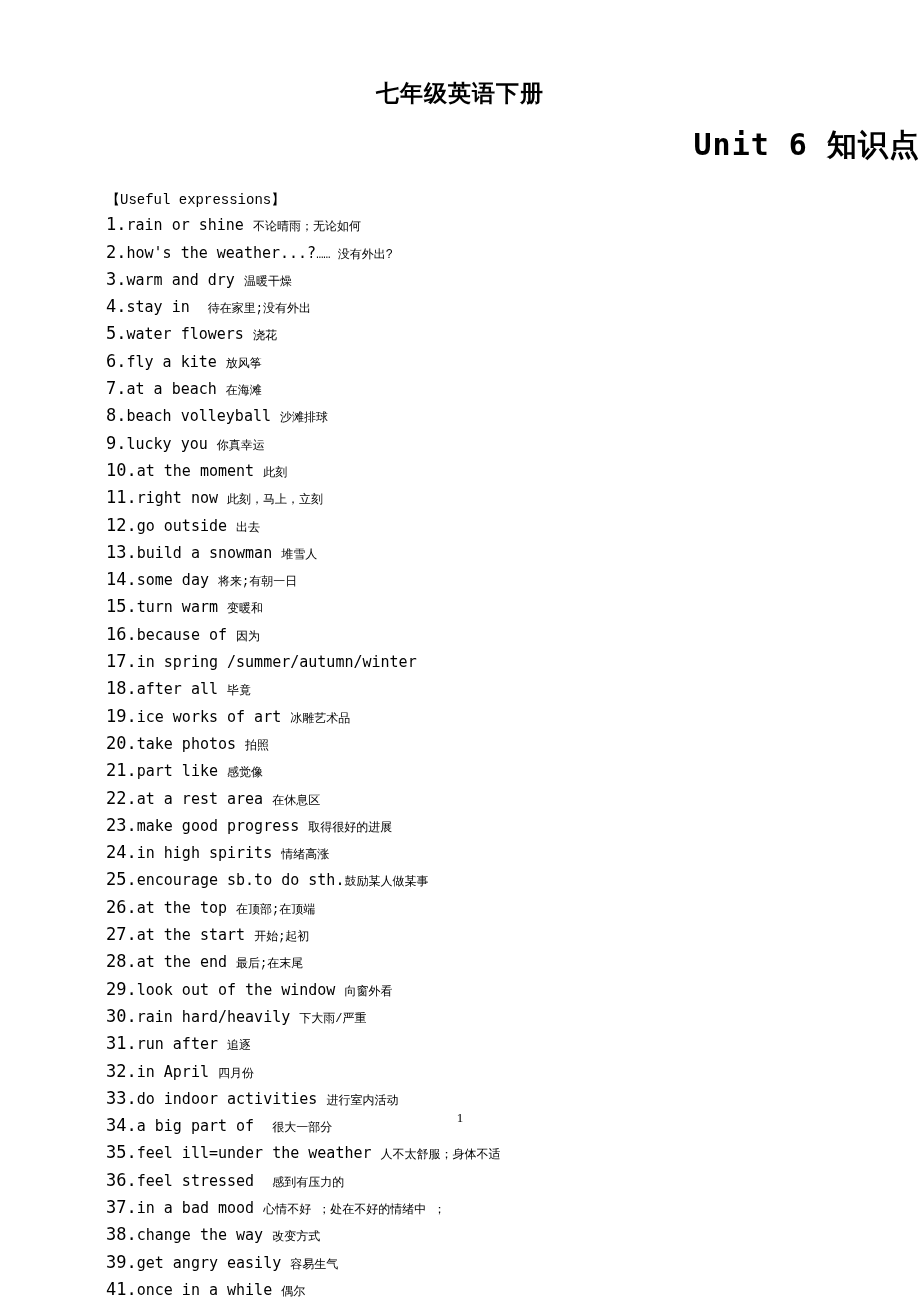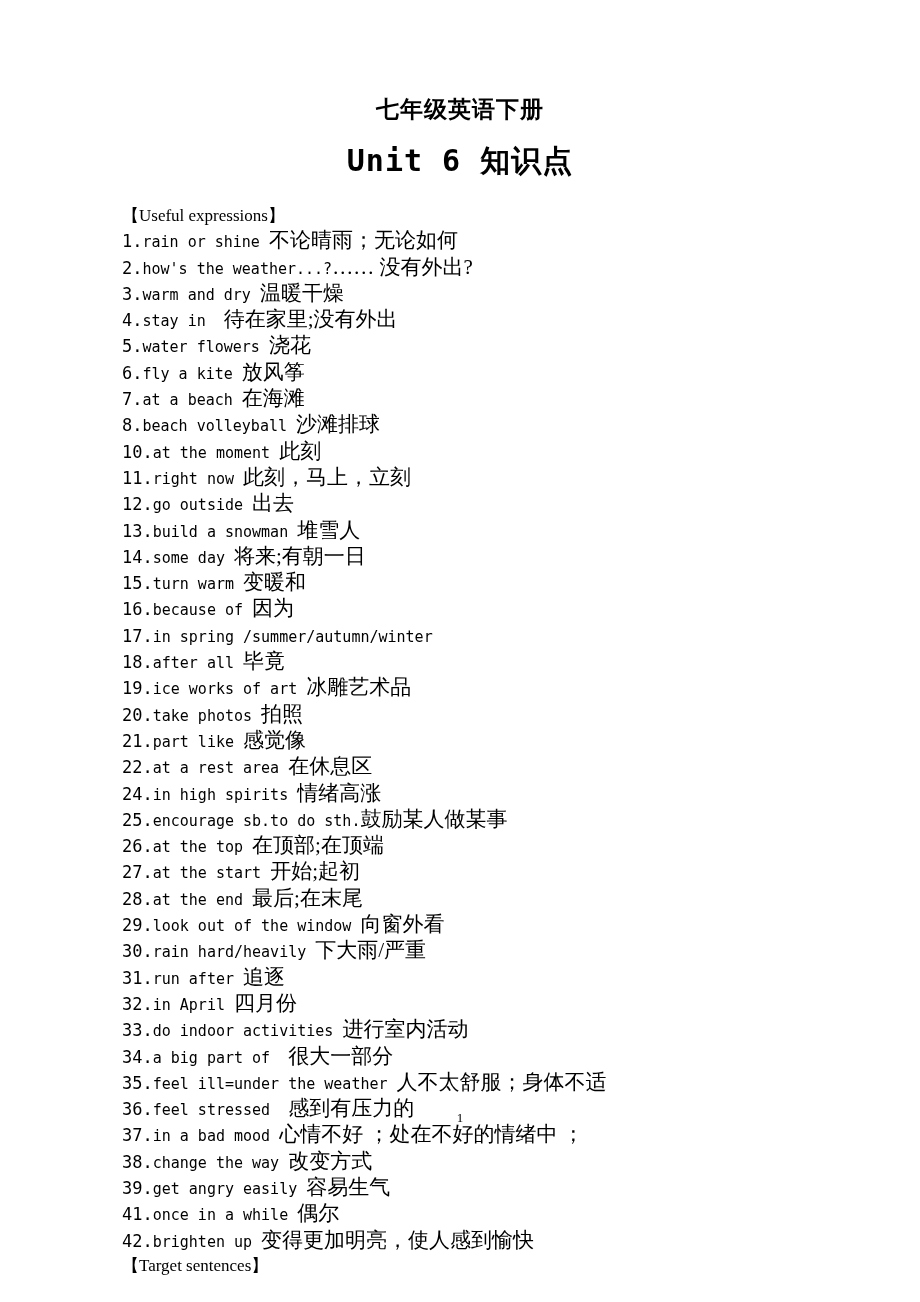--- a/index.html
+++ b/index.html
@@ -15,46 +15,46 @@
     color: #000000;
     overflow: hidden;
   }
   .page {
     position: absolute;
     left: 0;
     top: 0;
     width: 920px;
     height: 1164px;
     box-sizing: border-box;
-    padding: 16px;
+    padding: 0;
   }
   .doc-title {
     text-align: center;
     font-family: "Liberation Sans", sans-serif;
     font-weight: bold;
     font-size: 23px;
     margin-top: 78px;
     letter-spacing: 1px;
   }
   .doc-subtitle {
-    text-align: center;
+    text-align: right;
     font-family: "DejaVu Sans Mono", monospace;
     font-weight: bold;
     font-size: 30px;
     margin-top: 16px;
     letter-spacing: 1px;
   }
   .content {
     margin-top: 22px;
     padding-left: 106px;
     padding-right: 40px;
   }
   .section-head {
-    font-family: Liberation Serif, serif;
-    font-size: 17px;
+    font-family: Liberation Mono, monospace;
+    font-size: 14px;
     line-height: 24.3px;
     white-space: pre;
   }
   .expr-list {
     list-style: none;
     margin: 0;
     padding: 0;
   }
   .expr-item {
     font-size: 17px;
@@ -63,22 +63,22 @@
   }
   .expr-num {
     font-family: "DejaVu Sans Mono", monospace;
     font-size: 17px;
   }
   .expr-en {
     font-family: "DejaVu Sans Mono", monospace;
     font-size: 15px;
   }
   .expr-cn {
-    font-family: Liberation Serif, serif;
-    font-size: 21px;
+    font-family: Liberation Mono, monospace;
+    font-size: 12px;
   }
   .page-number {
     position: absolute;
     bottom: 38px;
     left: 0;
     width: 920px;
     text-align: center;
     font-family: "Liberation Serif", serif;
     font-size: 13px;
     color: #000;
@@ -98,33 +98,35 @@
 
     <ul class="expr-list">
       <li class="expr-item"><span class="expr-num">1.</span><span class="expr-en">rain or shine </span><span class="expr-cn">不论晴雨；无论如何</span></li>
       <li class="expr-item"><span class="expr-num">2.</span><span class="expr-en">how's the weather...?</span><span class="expr-cn">…… 没有外出?</span></li>
       <li class="expr-item"><span class="expr-num">3.</span><span class="expr-en">warm and dry </span><span class="expr-cn">温暖干燥</span></li>
       <li class="expr-item"><span class="expr-num">4.</span><span class="expr-en">stay in  </span><span class="expr-cn">待在家里;没有外出</span></li>
       <li class="expr-item"><span class="expr-num">5.</span><span class="expr-en">water flowers </span><span class="expr-cn">浇花</span></li>
       <li class="expr-item"><span class="expr-num">6.</span><span class="expr-en">fly a kite </span><span class="expr-cn">放风筝</span></li>
       <li class="expr-item"><span class="expr-num">7.</span><span class="expr-en">at a beach </span><span class="expr-cn">在海滩</span></li>
       <li class="expr-item"><span class="expr-num">8.</span><span class="expr-en">beach volleyball </span><span class="expr-cn">沙滩排球</span></li>
+      <li class="expr-item"><span class="expr-num">9.</span><span class="expr-en">lucky you </span><span class="expr-cn">你真幸运</span></li>
       <li class="expr-item"><span class="expr-num">10.</span><span class="expr-en">at the moment </span><span class="expr-cn">此刻</span></li>
       <li class="expr-item"><span class="expr-num">11.</span><span class="expr-en">right now </span><span class="expr-cn">此刻，马上，立刻</span></li>
       <li class="expr-item"><span class="expr-num">12.</span><span class="expr-en">go outside </span><span class="expr-cn">出去</span></li>
       <li class="expr-item"><span class="expr-num">13.</span><span class="expr-en">build a snowman </span><span class="expr-cn">堆雪人</span></li>
       <li class="expr-item"><span class="expr-num">14.</span><span class="expr-en">some day </span><span class="expr-cn">将来;有朝一日</span></li>
       <li class="expr-item"><span class="expr-num">15.</span><span class="expr-en">turn warm </span><span class="expr-cn">变暖和</span></li>
       <li class="expr-item"><span class="expr-num">16.</span><span class="expr-en">because of </span><span class="expr-cn">因为</span></li>
       <li class="expr-item"><span class="expr-num">17.</span><span class="expr-en">in spring /summer/autumn/winter</span><span class="expr-cn"></span></li>
       <li class="expr-item"><span class="expr-num">18.</span><span class="expr-en">after all </span><span class="expr-cn">毕竟</span></li>
       <li class="expr-item"><span class="expr-num">19.</span><span class="expr-en">ice works of art </span><span class="expr-cn">冰雕艺术品</span></li>
       <li class="expr-item"><span class="expr-num">20.</span><span class="expr-en">take photos </span><span class="expr-cn">拍照</span></li>
       <li class="expr-item"><span class="expr-num">21.</span><span class="expr-en">part like </span><span class="expr-cn">感觉像</span></li>
       <li class="expr-item"><span class="expr-num">22.</span><span class="expr-en">at a rest area </span><span class="expr-cn">在休息区</span></li>
+      <li class="expr-item"><span class="expr-num">23.</span><span class="expr-en">make good progress </span><span class="expr-cn">取得很好的进展</span></li>
       <li class="expr-item"><span class="expr-num">24.</span><span class="expr-en">in high spirits </span><span class="expr-cn">情绪高涨</span></li>
       <li class="expr-item"><span class="expr-num">25.</span><span class="expr-en">encourage sb.to do sth.</span><span class="expr-cn">鼓励某人做某事</span></li>
       <li class="expr-item"><span class="expr-num">26.</span><span class="expr-en">at the top </span><span class="expr-cn">在顶部;在顶端</span></li>
       <li class="expr-item"><span class="expr-num">27.</span><span class="expr-en">at the start </span><span class="expr-cn">开始;起初</span></li>
       <li class="expr-item"><span class="expr-num">28.</span><span class="expr-en">at the end </span><span class="expr-cn">最后;在末尾</span></li>
       <li class="expr-item"><span class="expr-num">29.</span><span class="expr-en">look out of the window </span><span class="expr-cn">向窗外看</span></li>
       <li class="expr-item"><span class="expr-num">30.</span><span class="expr-en">rain hard/heavily </span><span class="expr-cn">下大雨/严重</span></li>
       <li class="expr-item"><span class="expr-num">31.</span><span class="expr-en">run after </span><span class="expr-cn">追逐</span></li>
       <li class="expr-item"><span class="expr-num">32.</span><span class="expr-en">in April </span><span class="expr-cn">四月份</span></li>
       <li class="expr-item"><span class="expr-num">33.</span><span class="expr-en">do indoor activities </span><span class="expr-cn">进行室内活动</span></li>

